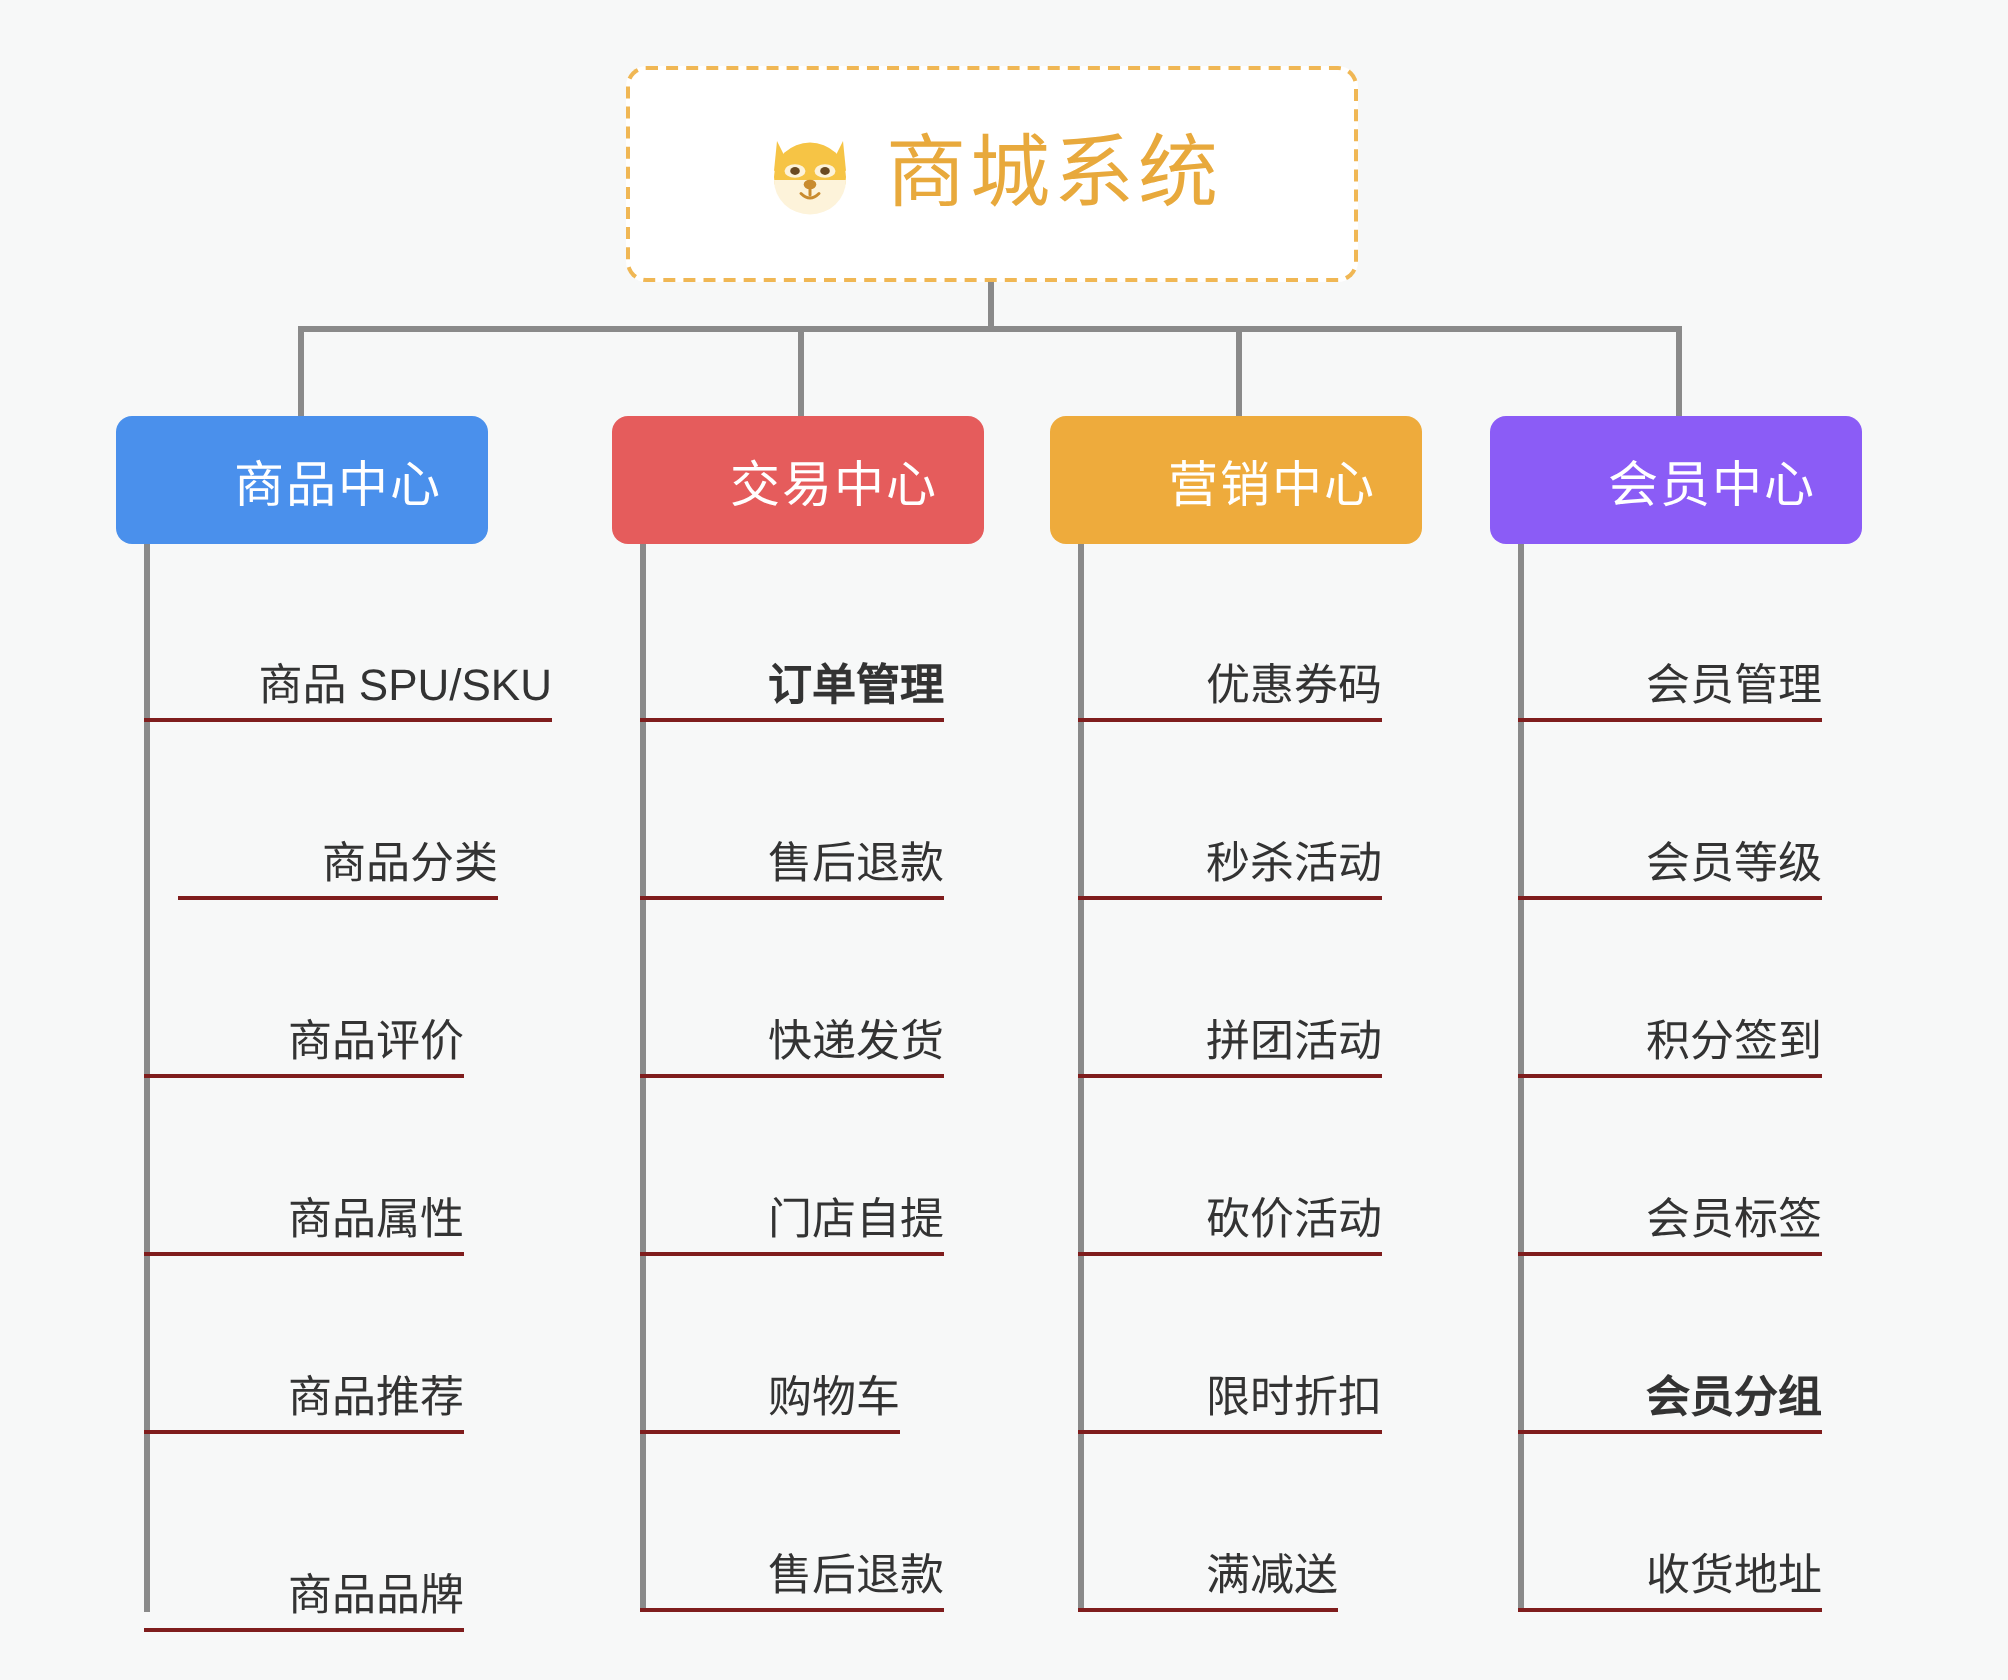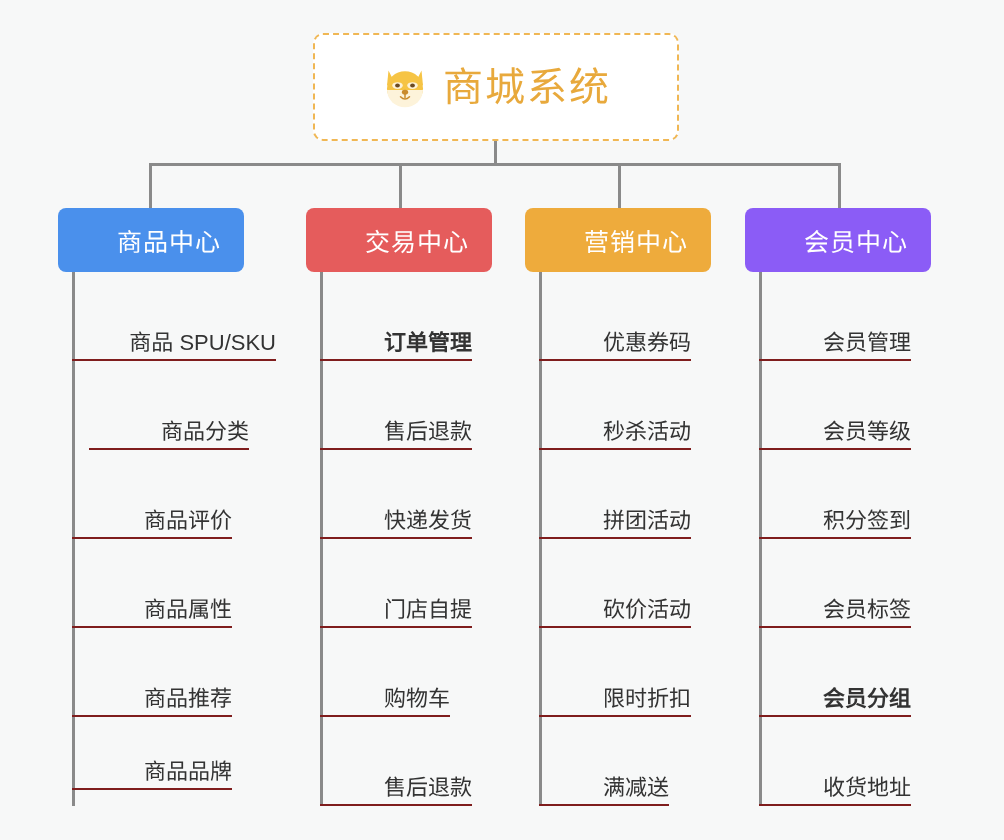--- a/index.html
+++ b/index.html
@@ -153,21 +153,21 @@
       </div>
     <div class="leaf" style="top:242px; width:160px;">
       <span class="leaf-label">商品评价</span>
       </div>
     <div class="leaf" style="top:331px; width:160px;">
       <span class="leaf-label">商品属性</span>
       </div>
     <div class="leaf" style="top:420px; width:160px;">
       <span class="leaf-label">商品推荐</span>
       </div>
-    <div class="leaf" style="top:493px; width:160px;">
+    <div class="leaf" style="top:519px; width:160px;">
       <span class="leaf-label">商品品牌</span>
       </div>
   </div>
 
   <div class="column" style="left:306px; width:250px;">
     <div class="cat-box" style="width:186px; background:#e55c5c;">
       <span>交易中心</span>
     </div>
     <div class="col-spine" style="height:534px;"></div>
     <div class="leaf" style="top:64px;  width:152px;font-weight:bold;">

